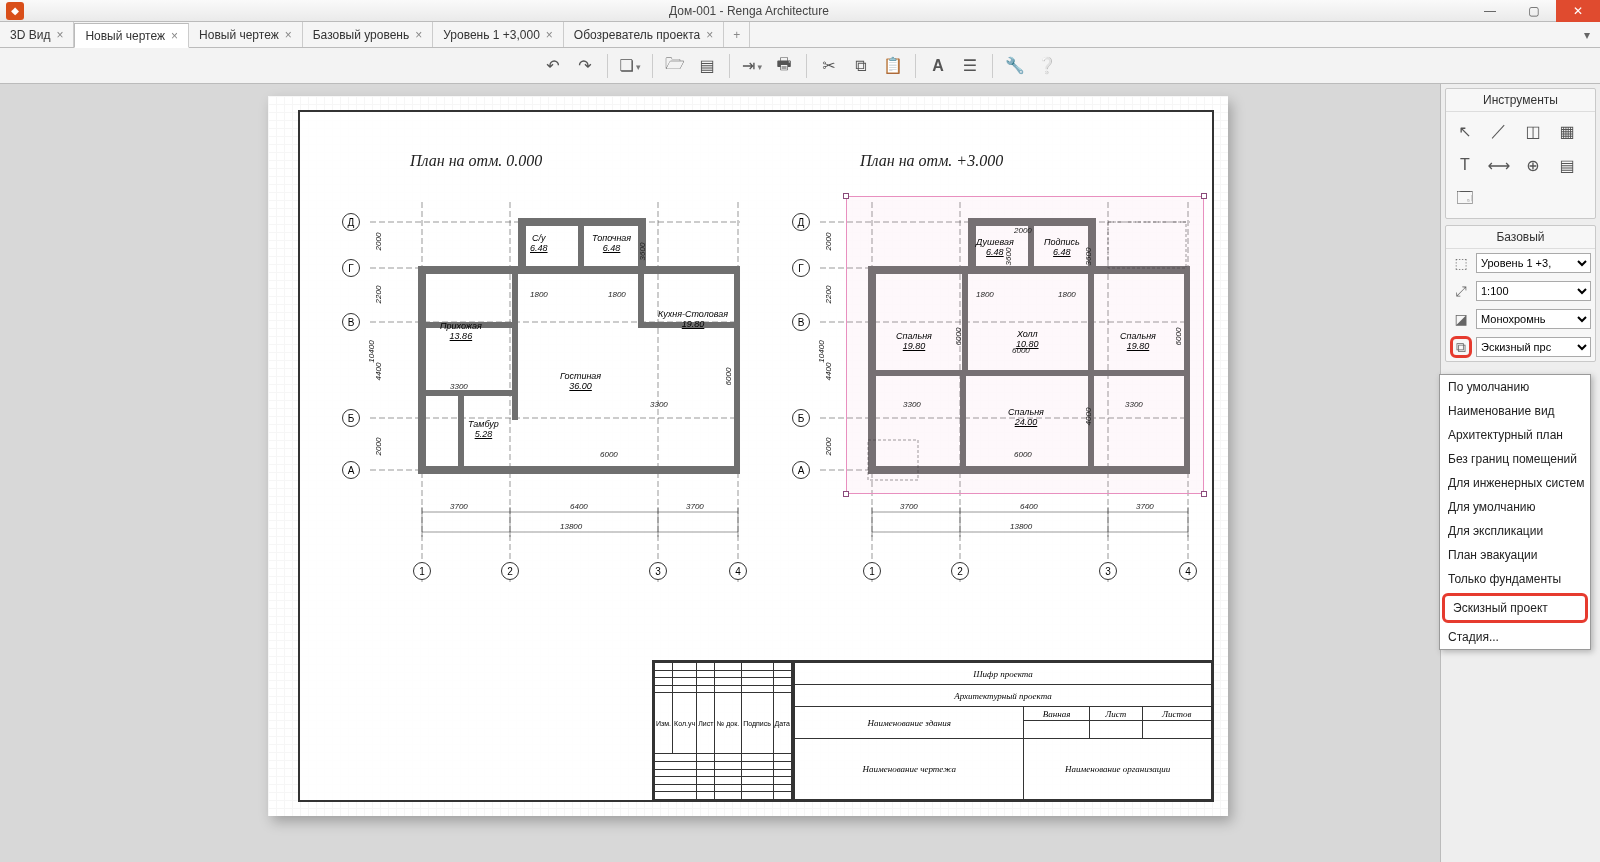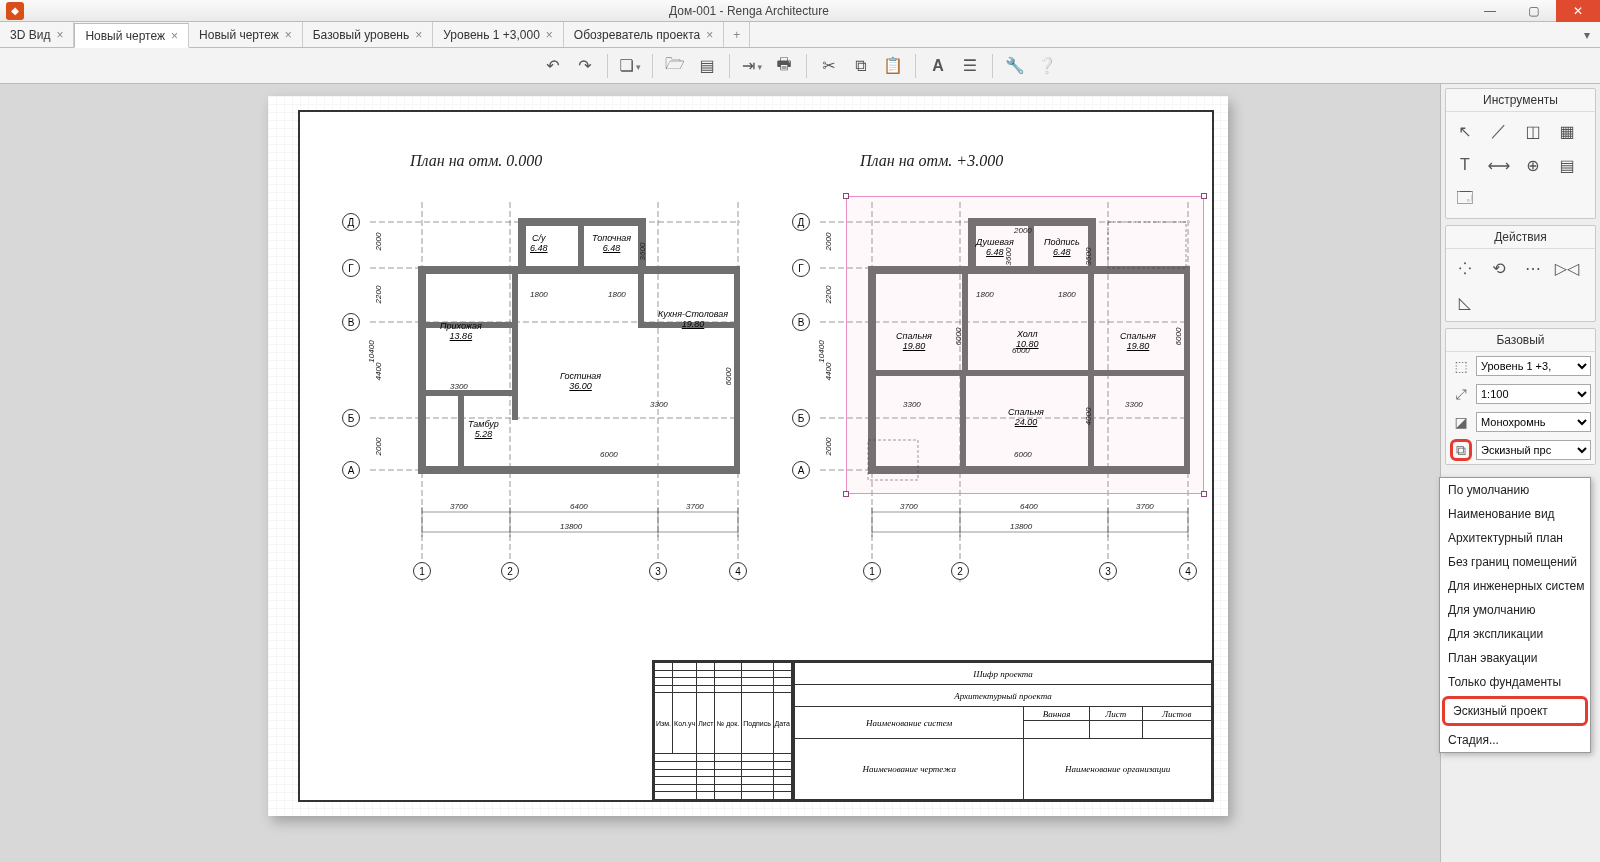--- a/index.html
+++ b/index.html
@@ -403,21 +403,21 @@
         <div class="titleblock">
           <table>
             <tbody>
                 <tr style="height:22px">
                   <td colspan="4">Шифр проекта</td>
                 </tr>
             <tr style="height:22px">
                   <td colspan="4">Архитектурный проекта</td>
                 </tr>
             <tr style="height:14px">
-                  <td rowspan="2" style="width:55%">Наименование систем</td>
+                  <td rowspan="2" style="width:55%">Наименование здания</td>
                 <td>Ванная</td>
                   <td>Лист</td>
                   <td>Листов</td>
                 </tr>
             <tr style="height:18px">
                   <td></td>
                   <td></td>
                   <td></td>
                 </tr>
             <tr>
@@ -441,30 +441,20 @@
         <div class="tool-icon">◫</div>
         <div class="tool-icon">▦</div>
         <div class="tool-icon">T</div>
         <div class="tool-icon">⟷</div>
         <div class="tool-icon">⊕</div>
         <div class="tool-icon">▤</div>
         <div class="tool-icon">🗔</div>
       </div>
     </div>
 
-    <div class="panel">
-      <div class="panel-title">Действия</div>
-      <div class="panel-body">
-        <div class="tool-icon">⁘</div>
-        <div class="tool-icon">⟲</div>
-        <div class="tool-icon">⋯</div>
-        <div class="tool-icon">▷◁</div>
-        <div class="tool-icon">◺</div>
-      </div>
-    </div>
 
     <div class="panel" style="position:relative">
       <div class="panel-title">Базовый</div>
       <div class="prop-row">
         <div class="picon">⬚</div>
         <select><option>Уровень 1 +3,</option></select>
       </div>
       <div class="prop-row">
         <div class="picon">⤢</div>
         <select><option>1:100</option></select>

